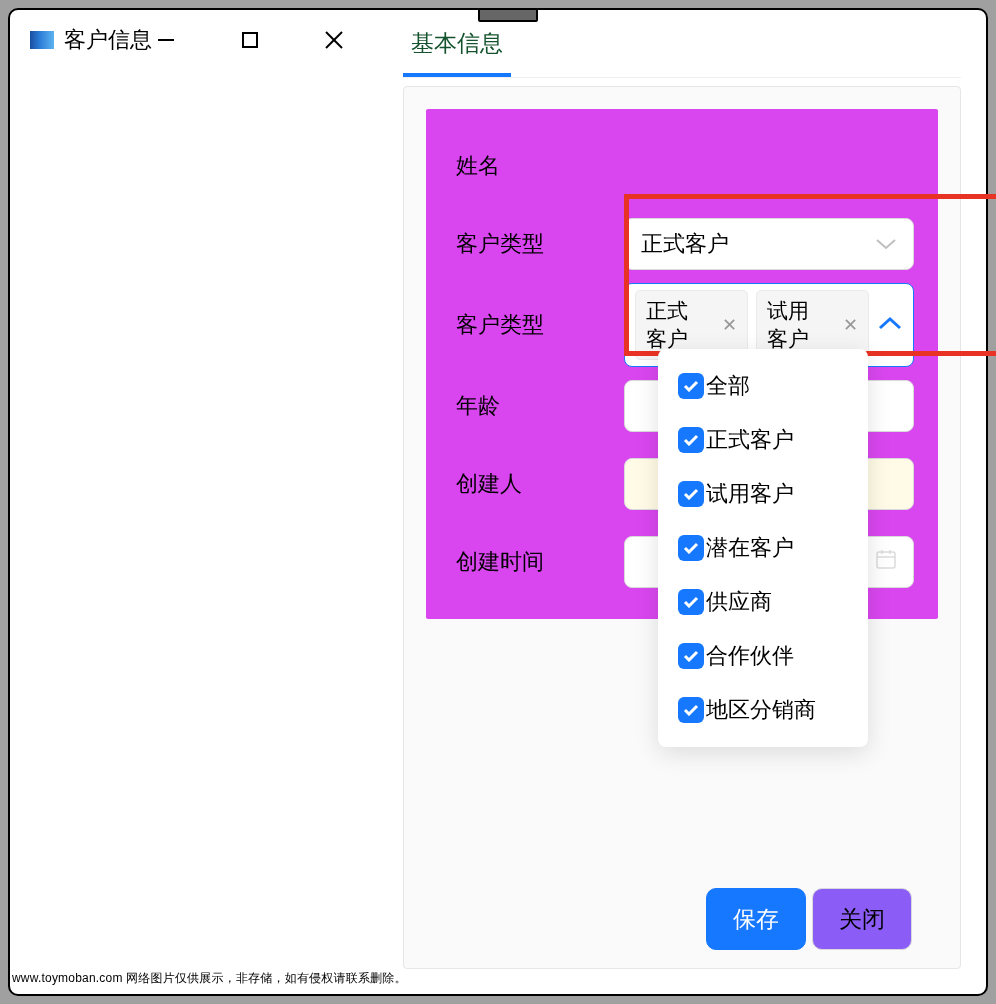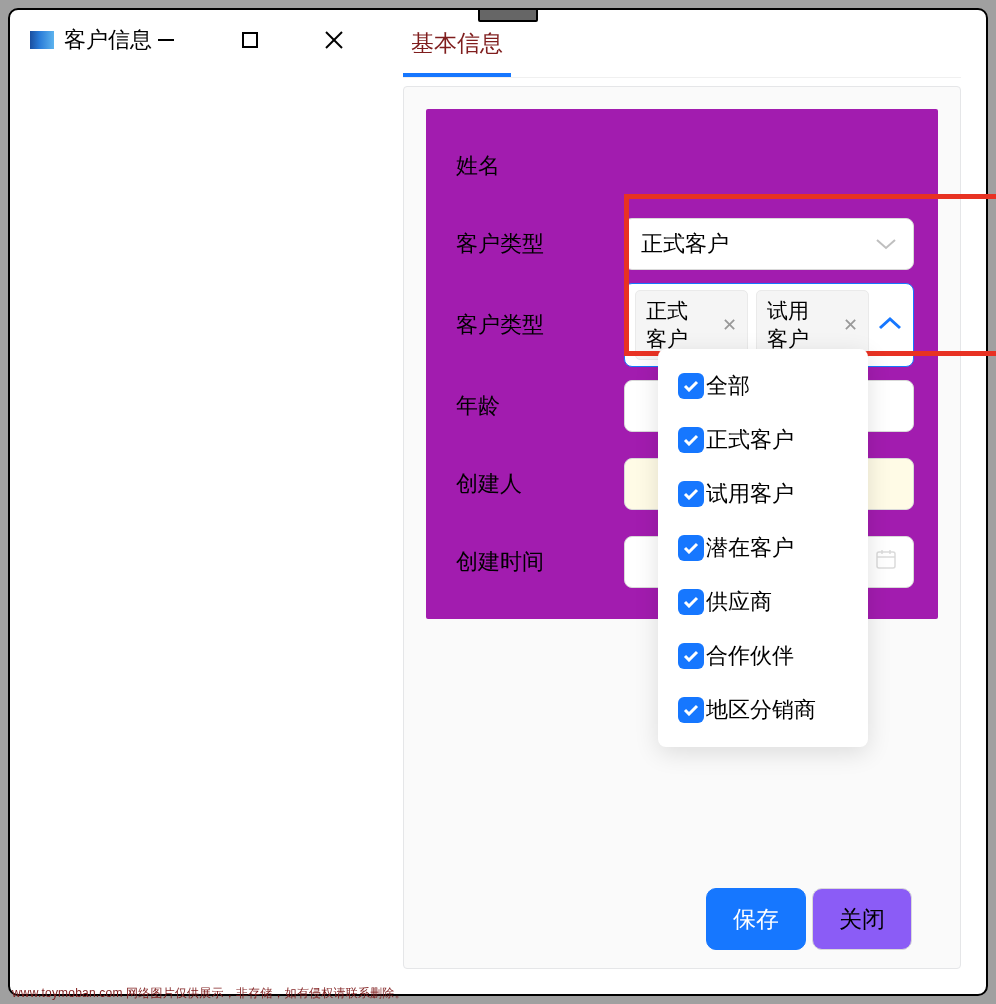--- a/index.html
+++ b/index.html
@@ -72,42 +72,42 @@
   flex-direction: column;
   position: relative;
 }
 .tabs {
   display: flex;
   border-bottom: 1px solid #f0f0f0;
 }
 .tab {
   padding: 18px 8px 14px 8px;
   font-size: 23px;
-  color: #7f1d1d;
+  color: #14532d;
   border-bottom: 4px solid #1677ff;
   cursor: pointer;
 }
 .panel {
   border: 1px solid #e5e6e8;
   border-radius: 4px;
   background: #fafafa;
   margin-top: 8px;
   flex: 1;
   display: flex;
   flex-direction: column;
   position: relative;
 }
 .panel-header {
   text-align: center;
   font-size: 23px;
   padding: 13px 0;
   border-bottom: 1px solid #e5e6e8;
 }
 .form {
-  background: #a21caf;
+  background: #d946ef;
   margin: 22px;
   padding: 18px 24px 18px 8px;
   border-radius: 2px;
   position: relative;
 }
 .row {
   display: flex;
   align-items: center;
   min-height: 78px;
 }
@@ -235,23 +235,23 @@
   background: #8b5cf6;
 }
 .btn-primary {
   background: #1677ff;
   color: #fff;
   border-color: #1677ff;
 }
 .watermark {
   position: absolute;
   left: 12px;
-  bottom: 2px;
+  bottom: 17px;
   font-size: 12px;
-  color: #7f1d1d;
+  color: #000000;
   letter-spacing: 0.2px;
 }
 </style>
 </head>
 <body>
 
 <div class="dialog">
   <div class="title-handle"></div>
 
   <div class="titlebar">

